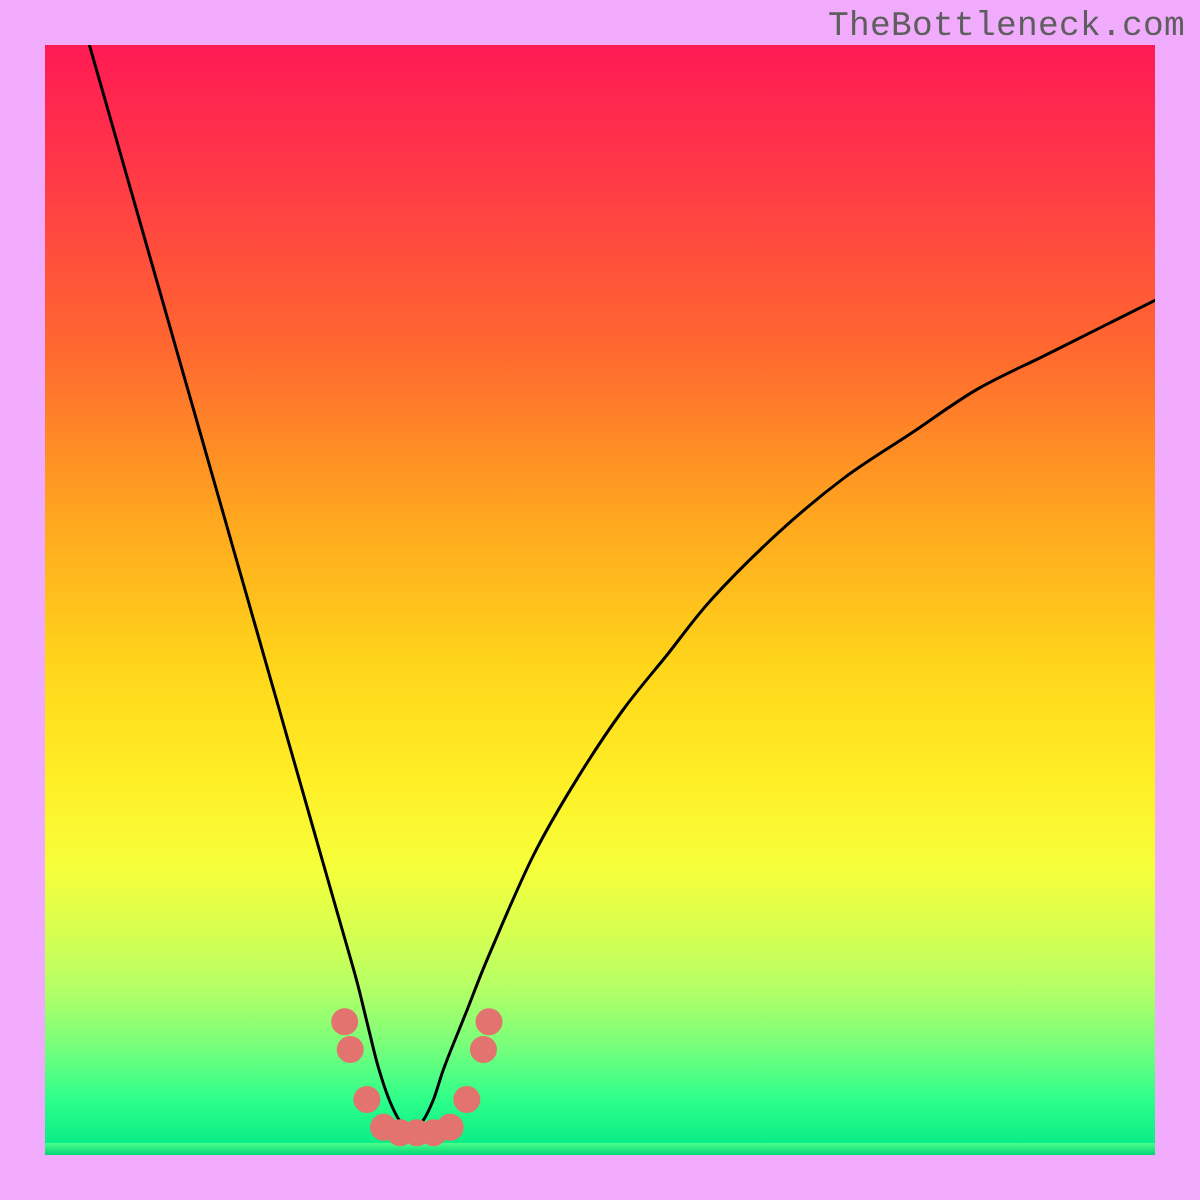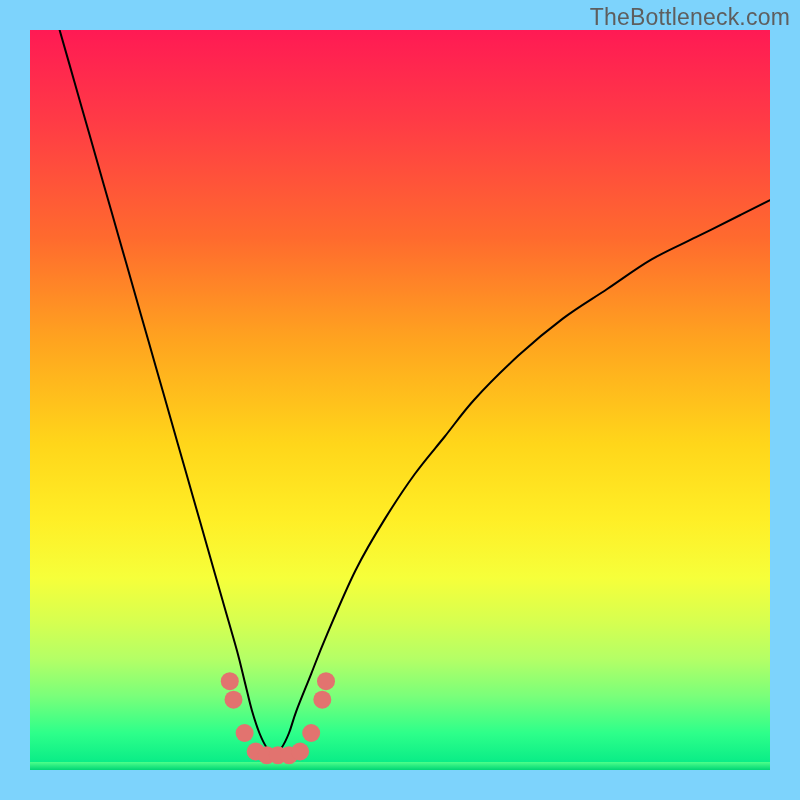--- a/index.html
+++ b/index.html
@@ -6,22 +6,23 @@
     margin: 0;
     padding: 0;
     width: 800px;
     height: 800px;
     overflow: hidden;
     font-family: Arial, Helvetica, sans-serif;
   }
   .outer {
     width: 800px;
     height: 800px;
-    background: #7dd3fc;
+    background: #f0abfc;
     position: relative;
+    font-family: Liberation Mono, monospace;
   }
   .watermark {
     position: absolute;
     top: 4px;
     right: 10px;
     color: #5e5e5e;
     font-size: 23px;
     font-weight: 400;
     letter-spacing: 0.2px;
     z-index: 50;

